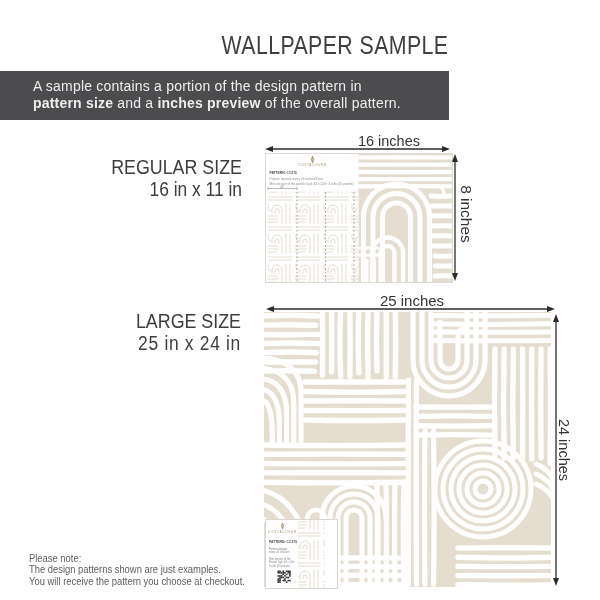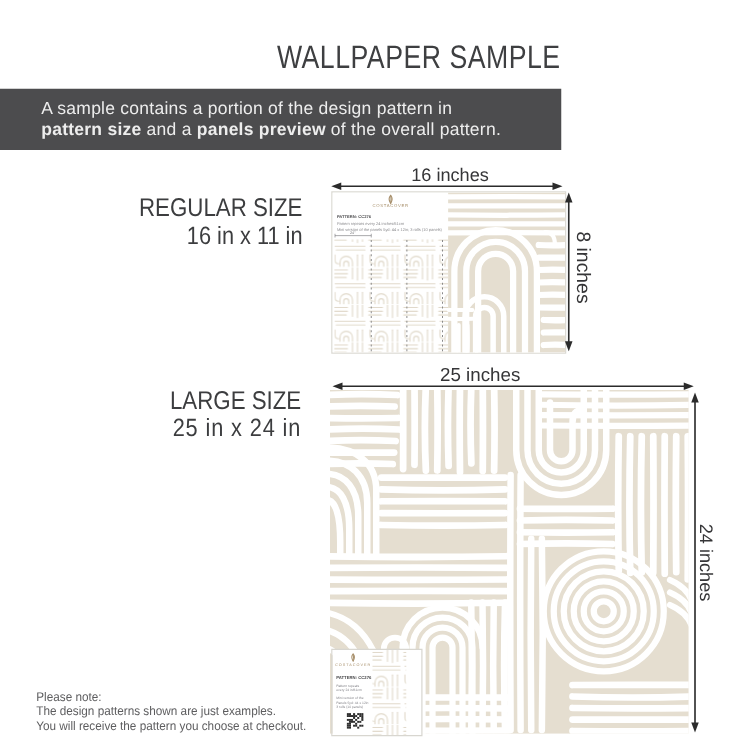--- a/index.html
+++ b/index.html
@@ -4,21 +4,21 @@
 body{width:600px;height:600px;position:relative;background:#fff;overflow:hidden;
  font-family:"Liberation Sans",sans-serif}
 .abs{position:absolute}
 svg{display:block}
 </style></head><body>
 
 <div class="abs" style="left:185px;top:30px;width:300px;text-align:center;font-size:26px;color:#3e3f41;letter-spacing:0.5px;transform:scaleX(0.82);transform-origin:center">WALLPAPER SAMPLE</div>
 
 <div class="abs" style="left:0;top:71px;width:449px;height:49px;background:#4c4c4e"></div>
 
-<div class="abs" style="left:33px;top:77.5px;width:410px;font-size:14px;line-height:17.3px;letter-spacing:0.2px;color:#ededed">A sample contains a portion of the design pattern in<br><b>pattern size</b> and a <b>panels preview</b> of the overall pattern.</div>
+<div class="abs" style="left:33px;top:77.5px;width:410px;font-size:14px;line-height:17.3px;letter-spacing:0.2px;color:#ededed">A sample contains a portion of the design pattern in<br><b>pattern size</b> and a <b>inches preview</b> of the overall pattern.</div>
 
 <div class="abs" style="left:42px;top:156px;width:200px;text-align:right;font-size:20.5px;line-height:21.5px;color:#3c3d3f;transform:scaleX(0.87);transform-origin:right center">REGULAR SIZE<br><span style="font-size:20px">16 in x 11 in</span></div>
 
 <svg class="abs" style="left:264.5px;top:152.5px;border:0.5px solid #dcdad4" width="186" height="128" viewBox="0 0 186 128">
 <defs>
       <pattern id="mini" width="28" height="30" patternUnits="userSpaceOnUse">
 <g stroke="#d8cfbc" stroke-width="0.9" fill="none" stroke-linecap="round" opacity="0.8">
 <path d="M1 2 H12"></path>
           <path d="M1 5 H12"></path>
           <path d="M1 8 H11"></path>
@@ -96,21 +96,21 @@
 </g>
     </g>
 </svg>
 
 <svg style="position:absolute;left:264px;top:143.5px" width="187" height="10" viewBox="0 0 187 10">
     <line x1="7" y1="5" x2="180" y2="5" stroke="#2b2b2b" stroke-width="1.3"></line>
     <path d="M1 5 l8 -3 v6 Z" fill="#2b2b2b"></path>
     <path d="M186 5 l-8 -3 v6 Z" fill="#2b2b2b"></path>
   </svg>
 
-<div class="abs" style="left:300px;top:132.5px;width:120px;text-align:center;font-size:14.5px;color:#353537">16 inches</div>
+<div class="abs" style="left:300px;top:132.5px;width:120px;text-align:right;font-size:14.5px;color:#353537">16 inches</div>
 
 <svg style="position:absolute;left:448.5px;top:152.5px" width="12" height="129" viewBox="0 0 12 129">
     <line x1="6" y1="7" x2="6" y2="122" stroke="#2b2b2b" stroke-width="1.3"></line>
     <path d="M6 1 l-3 8 h6 Z" fill="#2b2b2b"></path>
     <path d="M6 128 l-3 -8 h6 Z" fill="#2b2b2b"></path>
   </svg>
 
 <div class="abs" style="left:408px;top:205px;width:115px;text-align:center;font-size:15.5px;color:#353537;transform:rotate(90deg)">8 inches</div>
 
 <div class="abs" style="left:41px;top:310px;width:200px;text-align:right;font-size:20.5px;line-height:22px;color:#3c3d3f;transform:scaleX(0.87);transform-origin:right center">LARGE SIZE<br><span style="font-size:20px;letter-spacing:0.8px">25 in x 24 in</span></div>
@@ -325,21 +325,21 @@
 
 <rect x="32" y="0" width="27" height="68" fill="url(#mini)"></rect>
 </svg>
 
 <svg style="position:absolute;left:265px;top:303.5px" width="291" height="10" viewBox="0 0 291 10">
     <line x1="7" y1="5" x2="284" y2="5" stroke="#2b2b2b" stroke-width="1.3"></line>
     <path d="M1 5 l8 -3 v6 Z" fill="#2b2b2b"></path>
     <path d="M290 5 l-8 -3 v6 Z" fill="#2b2b2b"></path>
   </svg>
 
-<div class="abs" style="left:352px;top:292px;width:120px;font-size:15px;color:#353537">25 inches</div>
+<div class="abs" style="left:352px;top:292px;width:120px;text-align:center;font-size:15px;color:#353537">25 inches</div>
 
 <svg style="position:absolute;left:550px;top:310px" width="12" height="281" viewBox="0 0 12 281">
     <line x1="6" y1="10" x2="6" y2="270" stroke="#2b2b2b" stroke-width="1.3"></line>
     <path d="M6 4 l-3 8 h6 Z" fill="#2b2b2b"></path>
     <path d="M6 276 l-3 -8 h6 Z" fill="#2b2b2b"></path>
   </svg>
 
 <div class="abs" style="left:504px;top:441.5px;width:120px;text-align:center;font-size:14.5px;color:#353537;transform:rotate(90deg)">24 inches</div>
 
 <div class="abs" style="left:29px;top:552.5px;font-size:10px;line-height:11.5px;color:#5d5d5f;transform:scaleX(0.94);transform-origin:left center">Please note:<br>The design patterns shown are just examples.<br>You will receive the pattern you choose at checkout.</div>

